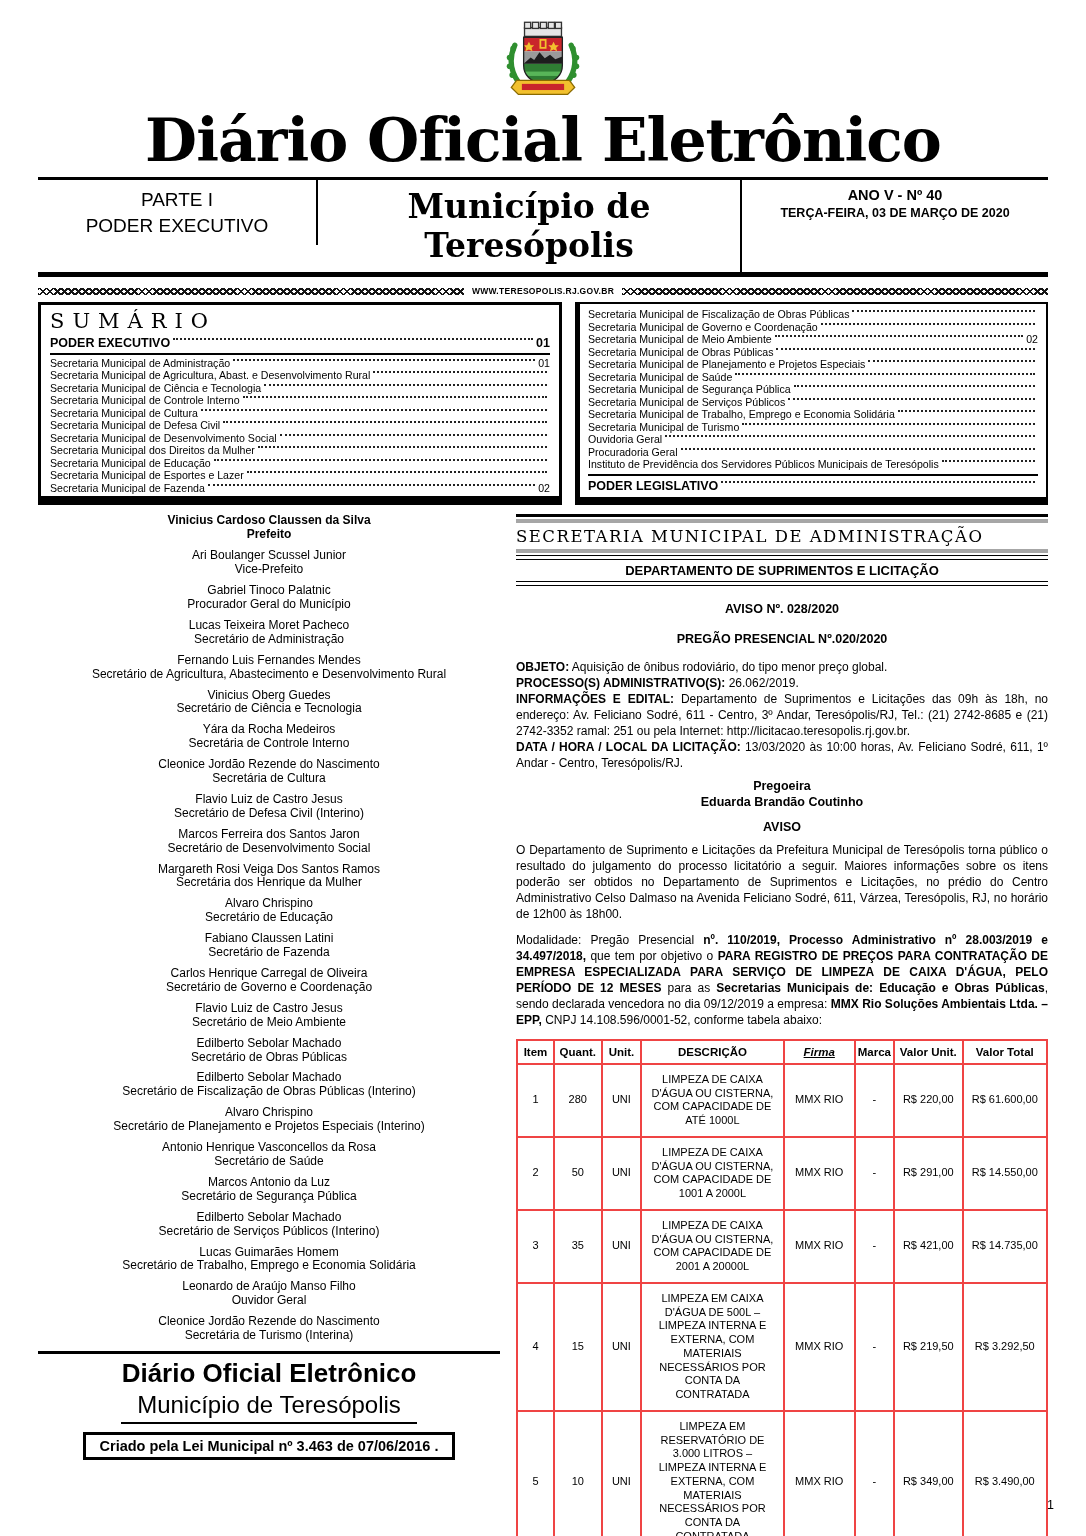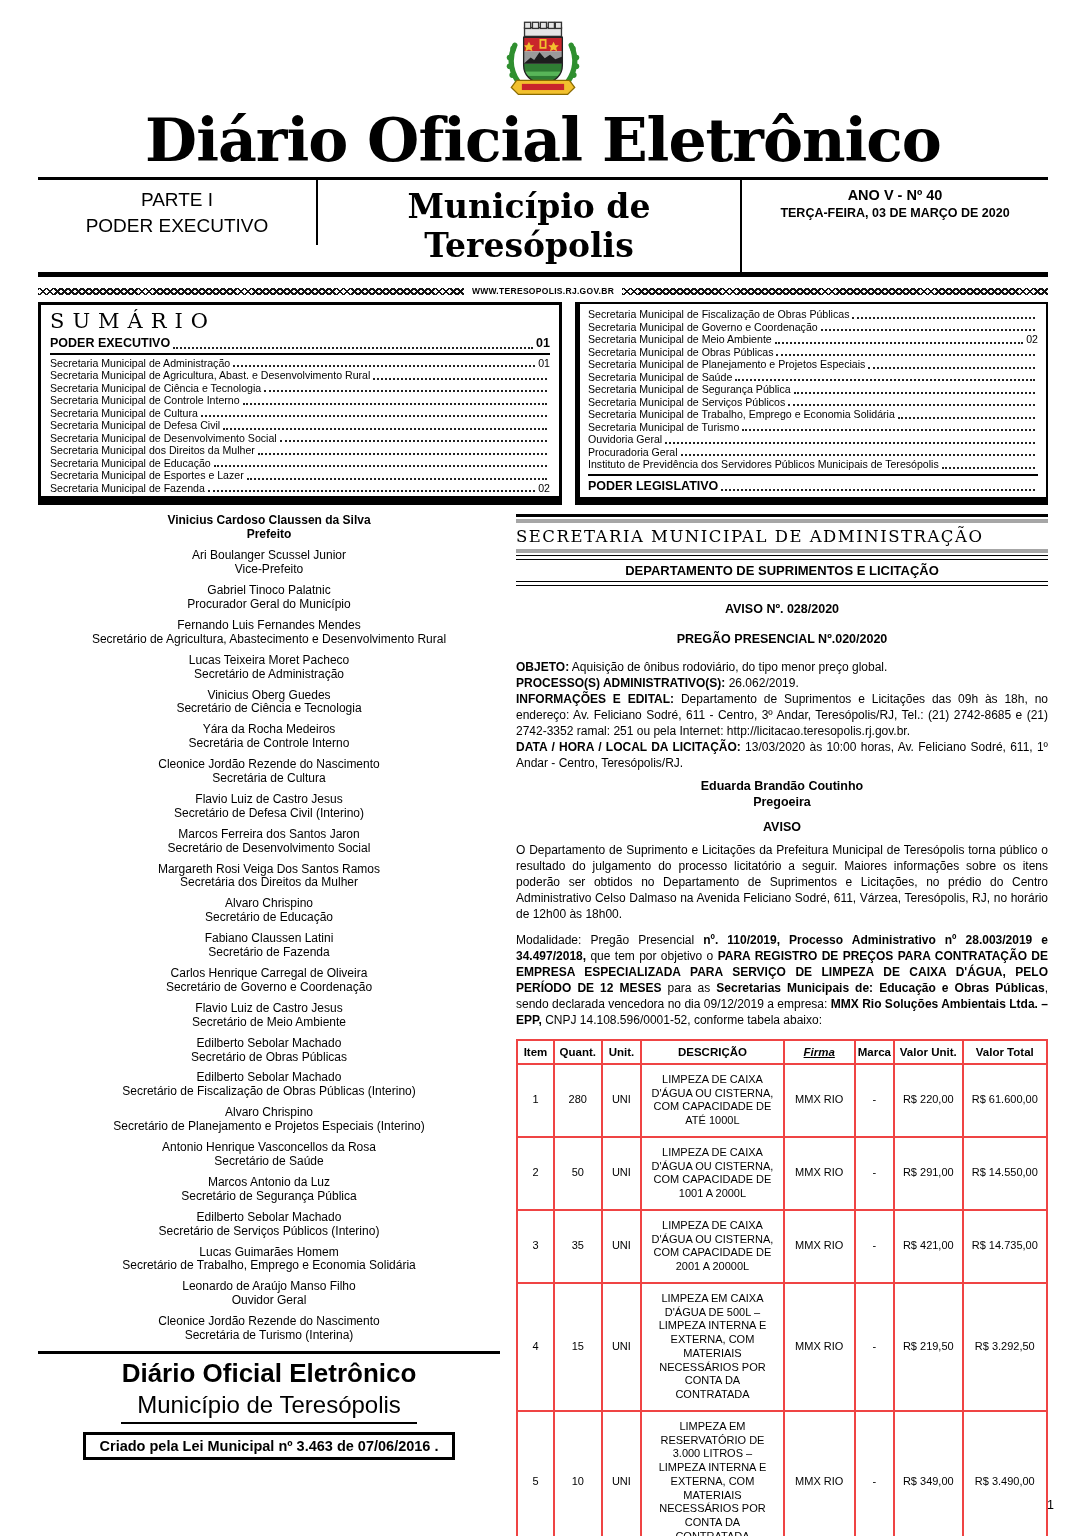--- a/index.html
+++ b/index.html
@@ -23,21 +23,21 @@
      background-image:repeating-linear-gradient(45deg,#151515 0 2px,transparent 2px 5px),
                       repeating-linear-gradient(135deg,#151515 0 2px,transparent 2px 5px);}
   .site{font-size:8.5px;font-weight:bold;padding:0 8px;letter-spacing:.3px;}
 
   
   .summary{display:flex;gap:13px;align-items:stretch;}
   .sum-left{width:524px;box-sizing:border-box;border:3px solid #000;border-bottom-width:9px;padding:3px 9px 2px;}
   .sum-right{flex:1;box-sizing:border-box;border:2px solid #000;border-left-width:5px;border-bottom-width:8px;
              padding:4px 8px 0;display:flex;flex-direction:column;}
   .sum-title{font-family:"DejaVu Serif",serif;font-size:21px;letter-spacing:8px;margin:1px 0 3px;}
-  .toc-row{display:flex;align-items:flex-end;font-size:10.6px;line-height:1.18;}
+  .toc-row{display:flex;align-items:flex-start;font-size:10.6px;line-height:1.18;}
   .toc-row .dots{flex:1;margin:0 3px 2px;border-bottom:2px dotted #222;height:2px;}
   .toc-head{font-weight:bold;font-size:12.5px;padding-bottom:2px;border-bottom:2px solid #000;margin-bottom:2px;}
   .toc-foot{font-weight:bold;font-size:12.5px;border-top:2px solid #000;margin-top:3px;padding:3px 0 4px;}
 
   
   .columns{display:flex;gap:16px;margin-top:9px;}
   .col-left{width:462px;box-sizing:border-box;}
   .col-right{flex:1;min-width:0;}
 
   
@@ -296,28 +296,28 @@
           </div>
           <div class="official">
             <div class="o-name">Ari Boulanger Scussel Junior</div>
             <div class="o-title">Vice-Prefeito</div>
           </div>
           <div class="official">
             <div class="o-name">Gabriel Tinoco Palatnic</div>
             <div class="o-title">Procurador Geral do Município</div>
           </div>
           <div class="official">
+            <div class="o-name">Lucas Teixeira Moret Pacheco</div>
+            <div class="o-title">Secretário de Administração</div>
+          </div>
+          <div class="official">
             <div class="o-name">Fernando Luis Fernandes Mendes</div>
             <div class="o-title">Secretário de Agricultura, Abastecimento e Desenvolvimento Rural</div>
           </div>
           <div class="official">
-            <div class="o-name">Lucas Teixeira Moret Pacheco</div>
-            <div class="o-title">Secretário de Administração</div>
-          </div>
-          <div class="official">
             <div class="o-name">Vinicius Oberg Guedes</div>
             <div class="o-title">Secretário de Ciência e Tecnologia</div>
           </div>
           <div class="official">
             <div class="o-name">Yára da Rocha Medeiros</div>
             <div class="o-title">Secretária de Controle Interno</div>
           </div>
           <div class="official">
             <div class="o-name">Cleonice Jordão Rezende do Nascimento</div>
             <div class="o-title">Secretária de Cultura</div>
@@ -325,21 +325,21 @@
           <div class="official">
             <div class="o-name">Flavio Luiz de Castro Jesus</div>
             <div class="o-title">Secretário de Defesa Civil (Interino)</div>
           </div>
           <div class="official">
             <div class="o-name">Marcos Ferreira dos Santos Jaron</div>
             <div class="o-title">Secretário de Desenvolvimento Social</div>
           </div>
           <div class="official">
             <div class="o-name">Margareth Rosi Veiga Dos Santos Ramos</div>
-            <div class="o-title">Secretária dos Direitos da Mulher</div>
+            <div class="o-title">Secretária dos Henrique da Mulher</div>
           </div>
           <div class="official">
             <div class="o-name">Alvaro Chrispino</div>
             <div class="o-title">Secretário de Educação</div>
           </div>
           <div class="official">
             <div class="o-name">Fabiano Claussen Latini</div>
             <div class="o-title">Secretário de Fazenda</div>
           </div>
           <div class="official">
@@ -409,22 +409,22 @@
       <div class="c-bold pregao">PREGÃO PRESENCIAL Nº.020/2020</div>
 
       <div class="info" id="info-lines">
           <p><b>OBJETO:</b> Aquisição de ônibus rodoviário, do tipo menor preço global.</p>
           <p><b>PROCESSO(S) ADMINISTRATIVO(S):</b> 26.062/2019.</p>
           <p><b>INFORMAÇÕES E EDITAL:</b> Departamento de Suprimentos e Licitações das 09h às 18h, no endereço: Av. Feliciano Sodré, 611 - Centro, 3º Andar, Teresópolis/RJ, Tel.: (21) 2742-8685 e (21) 2742-3352 ramal: 251 ou pela Internet: http://licitacao.teresopolis.rj.gov.br.</p>
           <p><b>DATA / HORA / LOCAL DA LICITAÇÃO:</b> 13/03/2020 às 10:00 horas, Av. Feliciano Sodré, 611, 1º Andar - Centro, Teresópolis/RJ.</p>
         </div>
 
       <div class="c-bold signer">
+        <div>Pregoeira</div>
         <div>Eduarda Brandão Coutinho</div>
-        <div>Pregoeira</div>
       </div>
 
       <div class="c-bold aviso2">AVISO</div>
       <p class="para">O Departamento de Suprimento e Licitações da Prefeitura Municipal de Teresópolis torna público o resultado do julgamento do processo licitatório a seguir. Maiores informações sobre os itens poderão ser obtidos no Departamento de Suprimentos e Licitações, no prédio do Centro Administrativo Celso Dalmaso na Avenida Feliciano Sodré, 611, Várzea, Teresópolis, RJ, no horário de 12h00 às 18h00.</p>
       <p class="para" id="modalidade"><span>Modalidade: Pregão Presencial </span><b>nº. 110/2019, Processo Administrativo nº 28.003/2019 e 34.497/2018,</b><span> que tem por objetivo o </span><b>PARA REGISTRO DE PREÇOS PARA CONTRATAÇÃO DE EMPRESA ESPECIALIZADA PARA SERVIÇO DE LIMPEZA DE CAIXA D'ÁGUA, PELO PERÍODO DE 12 MESES</b><span> para as </span><b>Secretarias Municipais de: Educação e Obras Públicas</b><span>, sendo declarada vencedora no dia 09/12/2019 a empresa: </span><b>MMX Rio Soluções Ambientais Ltda. – EPP,</b><span> CNPJ 14.108.596/0001-52, conforme tabela abaixo:</span></p>
 
       <table class="results" id="results-table">
         <colgroup>
           <col class="c-item">
             <col class="c-quant">

